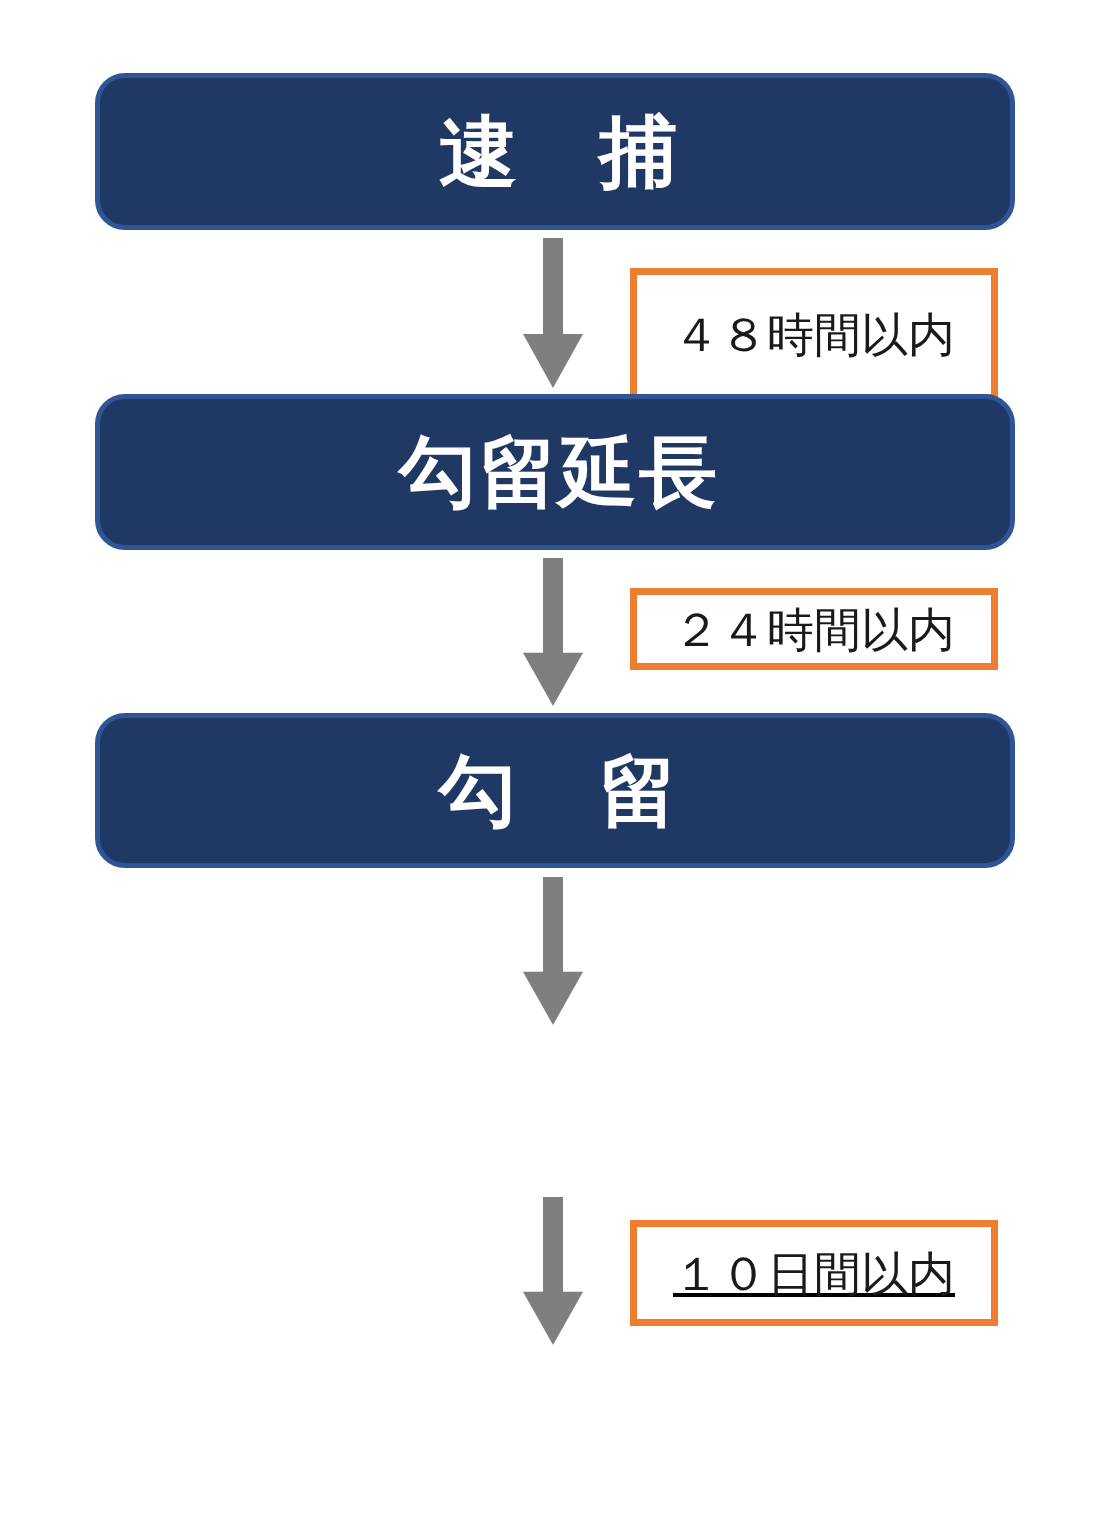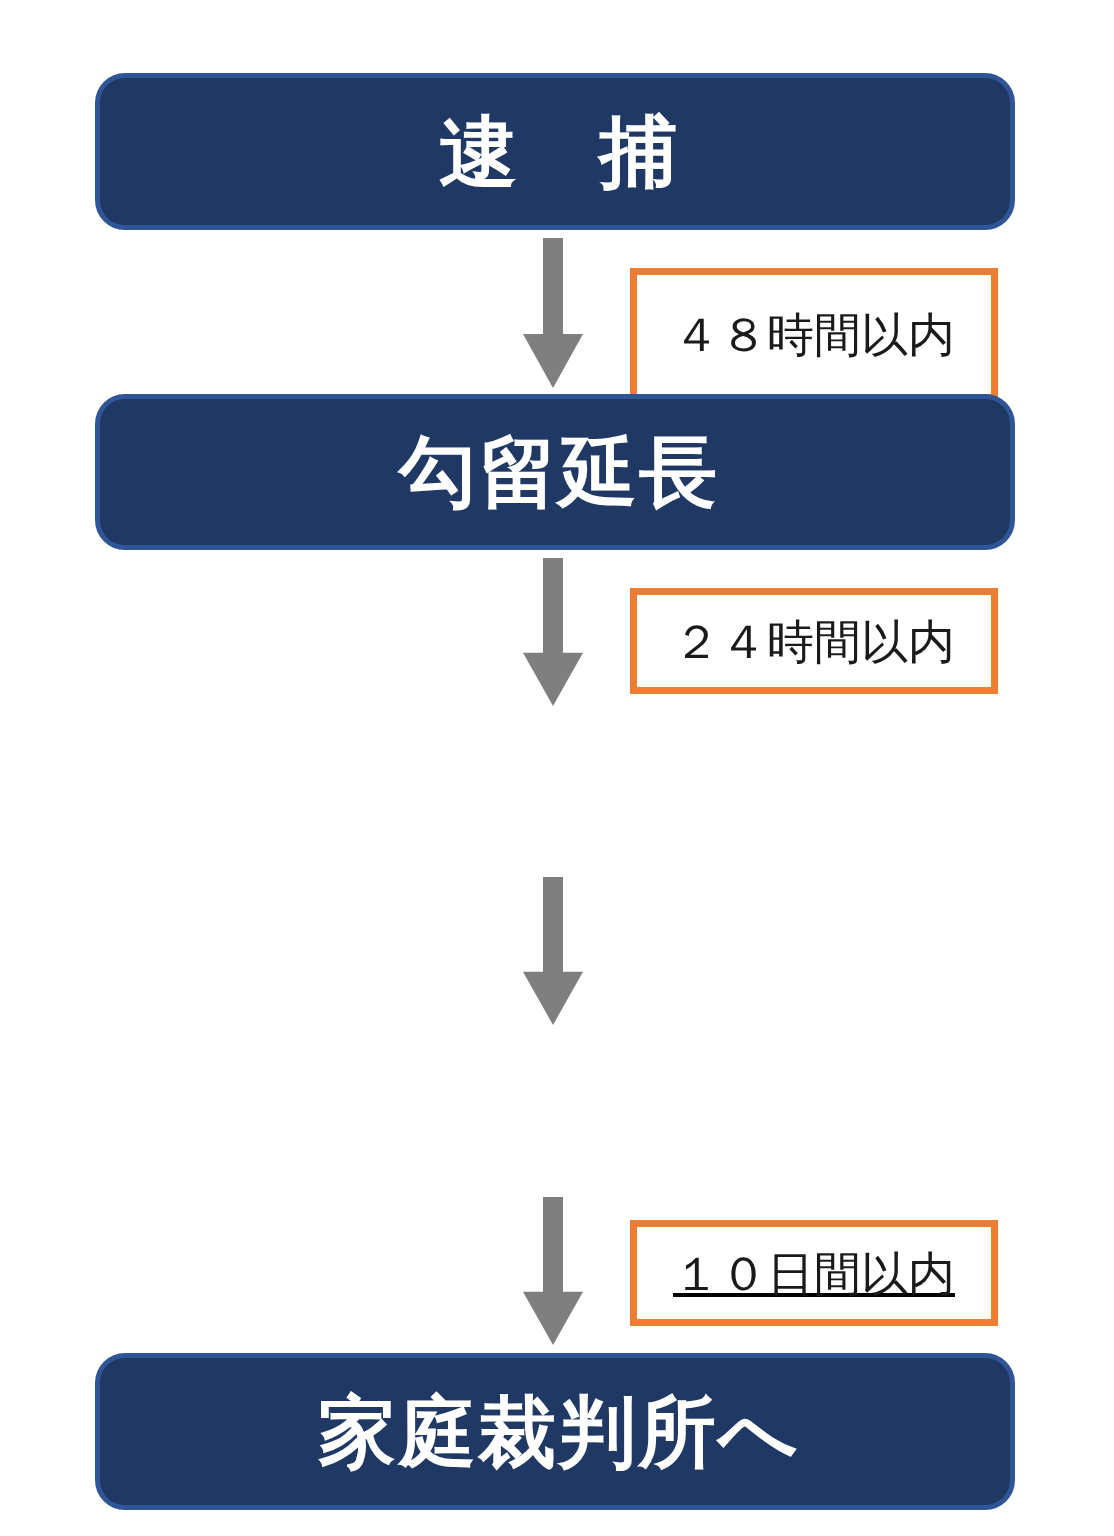--- a/index.html
+++ b/index.html
@@ -68,21 +68,21 @@
     align-items: center;
     justify-content: center;
   }
   .duration-text {
     color: var(--label-text, #1A1A1A);
     font-size: 47px;
     line-height: 1;
     white-space: nowrap;
   }
   .d1 { top: 268px;  height: 133px; }
-  .d2 { top: 588px;  height: 106px; }
+  .d2 { top: 588px;  height: 82px; }
   .d3 { top: 902px;  height: 106px; }
   .d4 { top: 1220px; height: 106px; text-decoration: underline; }
 </style>
 </head>
 <body>
 
 <div class="canvas">
 
   <div class="stage s1">
     <span class="stage-text">逮　捕</span>
@@ -103,34 +103,34 @@
 
   <svg class="arrow a2" viewBox="0 0 64 150" preserveAspectRatio="none" aria-hidden="true">
     <rect class="arrow-shape" x="22" y="0" width="20" height="98"></rect>
     <polygon class="arrow-shape" points="2,96 62,96 32,150"></polygon>
   </svg>
 
   <div class="duration d2">
     <span class="duration-text">２４時間以内</span>
   </div>
 
+  <div class="stage s3">
+    <span class="stage-text">勾　留</span>
+  </div>
 
   <svg class="arrow a3" viewBox="0 0 64 150" preserveAspectRatio="none" aria-hidden="true">
     <rect class="arrow-shape" x="22" y="0" width="20" height="98"></rect>
     <polygon class="arrow-shape" points="2,96 62,96 32,150"></polygon>
   </svg>
 
 
 
   <svg class="arrow a4" viewBox="0 0 64 150" preserveAspectRatio="none" aria-hidden="true">
     <rect class="arrow-shape" x="22" y="0" width="20" height="98"></rect>
     <polygon class="arrow-shape" points="2,96 62,96 32,150"></polygon>
   </svg>
 
   <div class="duration d4">
     <span class="duration-text">１０日間以内</span>
   </div>
 
-  <div class="stage s5">
-    <span class="stage-text">家庭裁判所へ</span>
-  </div>
 
 </div>
 
 </body></html>

